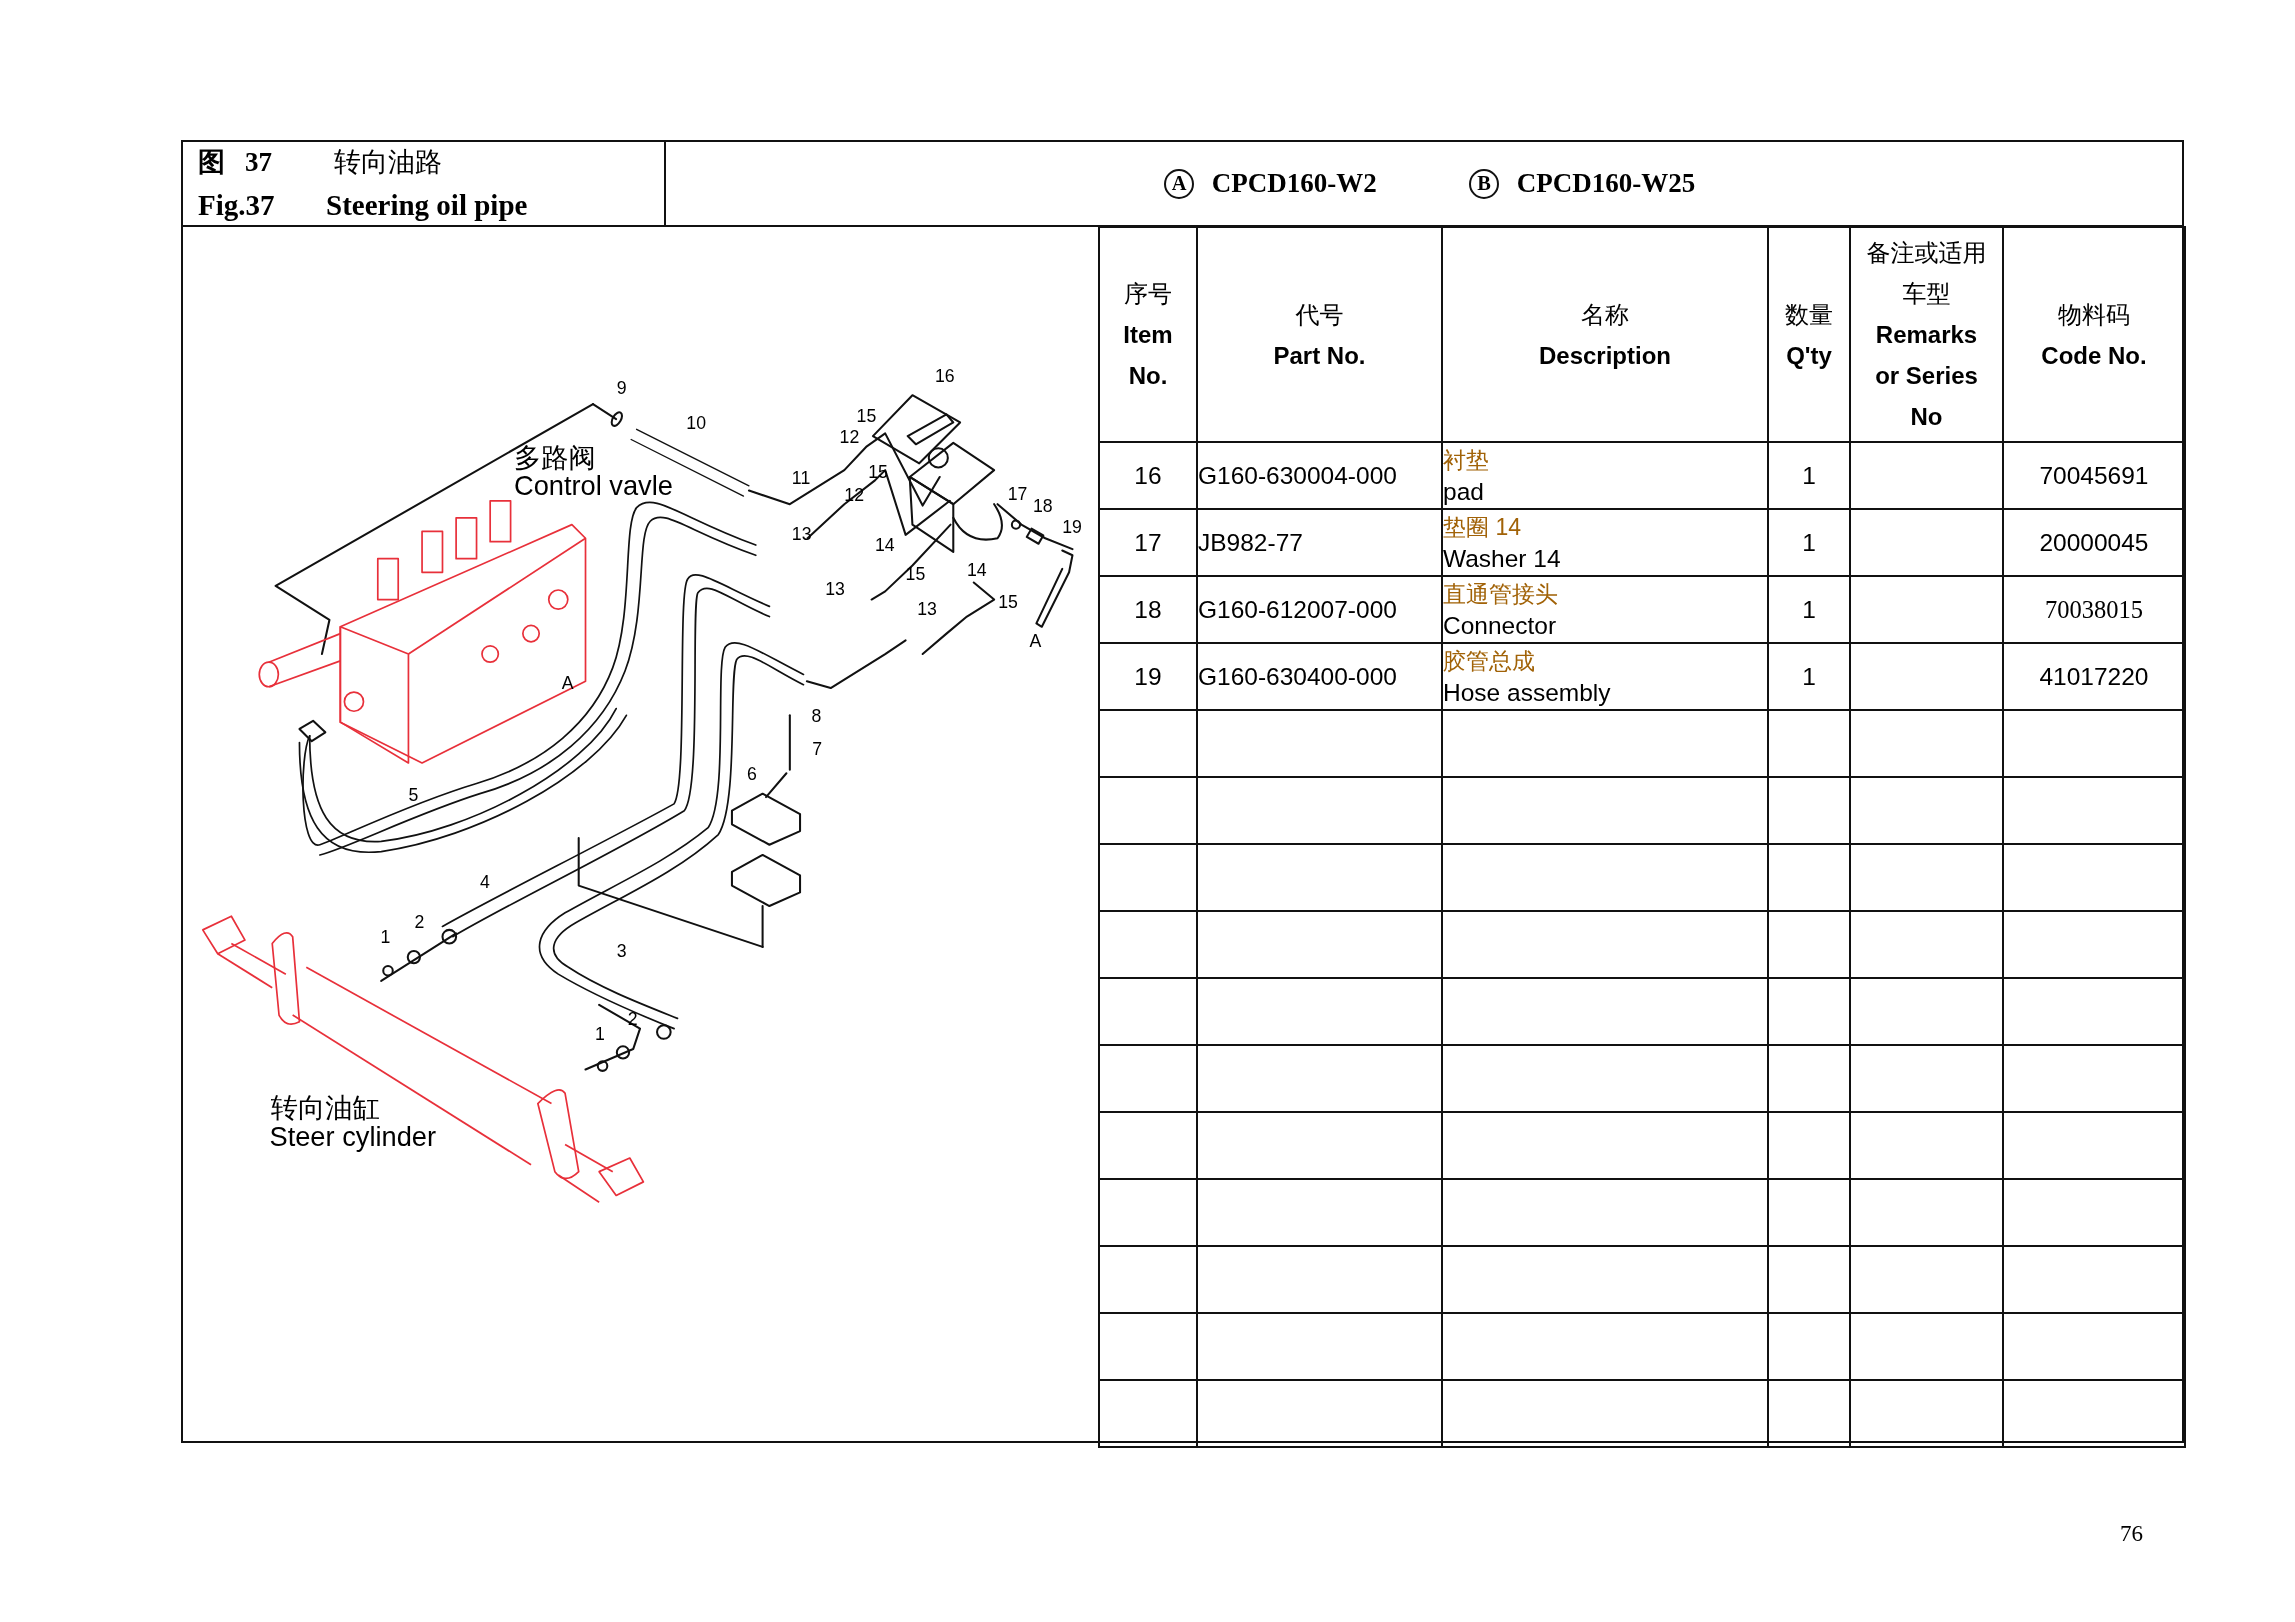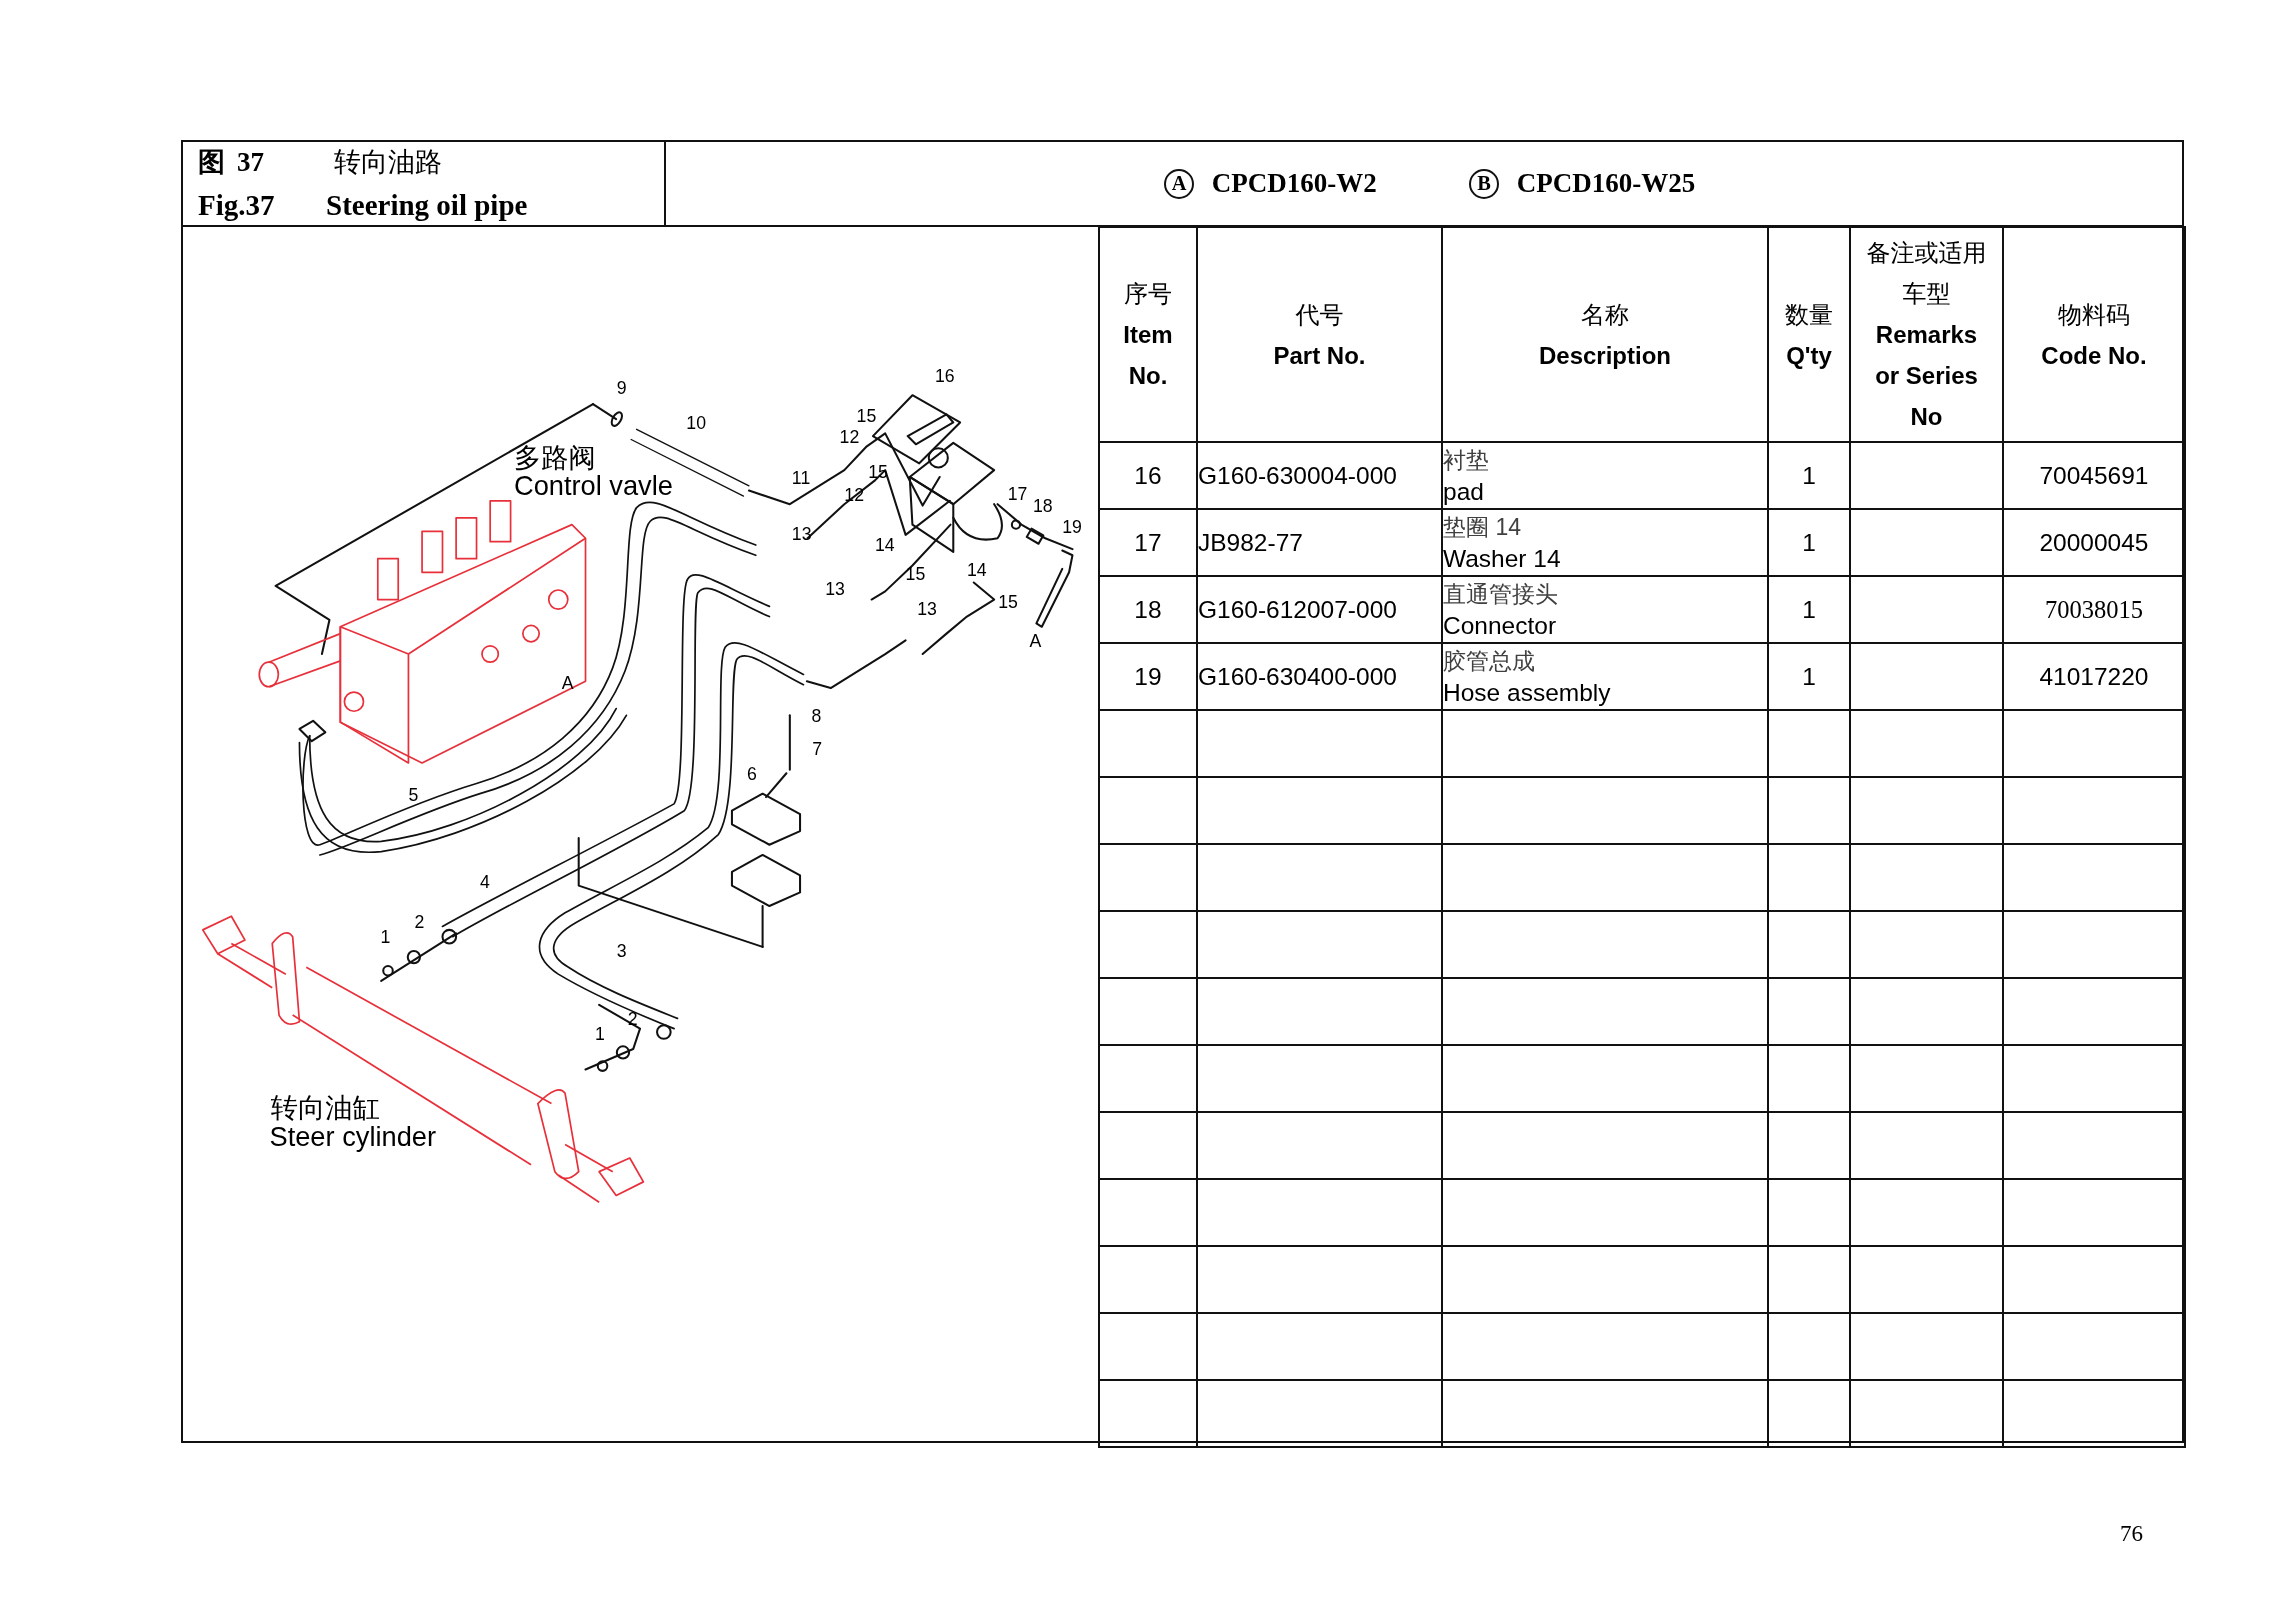--- a/index.html
+++ b/index.html
@@ -8,41 +8,41 @@
 
   .frame { position:absolute; left:181px; top:140px; width:2003px; height:1303px;
            border:2.7px solid #111; box-sizing:border-box; }
   .hdr-left { position:absolute; left:181px; top:140px; width:485px; height:87px;
               border-right:2.7px solid #111; border-bottom:2.7px solid #111; box-sizing:border-box; }
   .hdr-right { position:absolute; left:666px; top:140px; width:1518px; height:87px;
                border-bottom:2.7px solid #111; box-sizing:border-box; }
   .serif { font-family:"Liberation Serif", "DejaVu Serif", serif; }
 
   .title-cn { position:absolute; left:198px; top:144px; font-size:27px; font-weight:bold; }
-  .title-cn .num { margin-left:12px; }
+  .title-cn .num { margin-left:20px; }
   .title-cn .name { position:absolute; left:136px; top:0; white-space:nowrap; font-weight:normal; }
   .title-en { position:absolute; left:198px; top:189px; font-size:29px; font-weight:bold; white-space:nowrap; }
   .title-en .name { position:absolute; left:128px; top:0; }
 
   .model { position:absolute; top:168px; display:flex; align-items:center; font-size:27px; font-weight:bold; white-space:nowrap; }
   .model .circ { width:30px; height:30px; border:2px solid #111; border-radius:50%;
                  display:flex; align-items:center; justify-content:center; font-size:20.4px; margin-right:17.7px; box-sizing:border-box; }
 
   .diagram { position:absolute; left:183px; top:227px; width:914px; height:1213px; }
 
   table.parts { position:absolute; left:1098px; top:226px; border-collapse:collapse;
                 width:1086px; table-layout:fixed; }
   table.parts td, table.parts th { border:2.7px solid #111; padding:0; box-sizing:border-box; }
   table.parts th { height:215px; font-weight:bold; font-size:24px; text-align:center; vertical-align:middle; line-height:41px; }
   table.parts th .cn { font-weight:normal; display:block; }
   table.parts td { height:67px; font-size:24.5px; vertical-align:middle; }
   td.c { text-align:center; }
   td.pn { padding-left:13.6px;margin-left:28px; }
   td.desc { padding-left:13.6px; line-height:31px; }
-  td.desc .cn { display:block; font-size:23px; color:#404040; }
+  td.desc .cn { display:block; font-size:23px; color:#a16207; }
   td.desc .en { display:block; }
   td.code-serif { font-family:"Liberation Serif", "DejaVu Serif", serif; font-size:24px; }
 
   .page-num { position:absolute; left:2120px; top:1521px; font-size:23px; font-family:"Liberation Serif","DejaVu Serif",serif; }
 
   .lbl { font-family:"Liberation Sans","DejaVu Sans",sans-serif; font-size:26px; fill:#000; }
   .big-lbl { font-family:"Liberation Sans","DejaVu Sans",sans-serif; font-size:40px; fill:#000; }
 </style>
 </head>
 <body>

